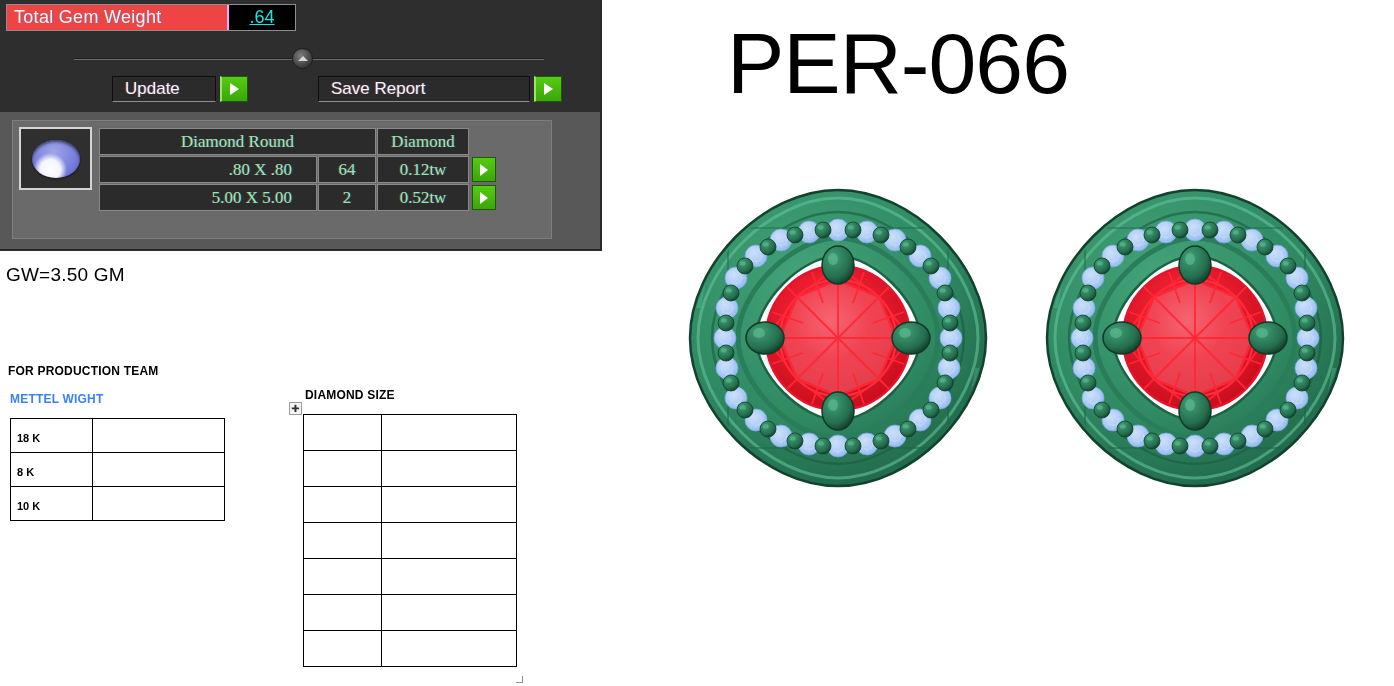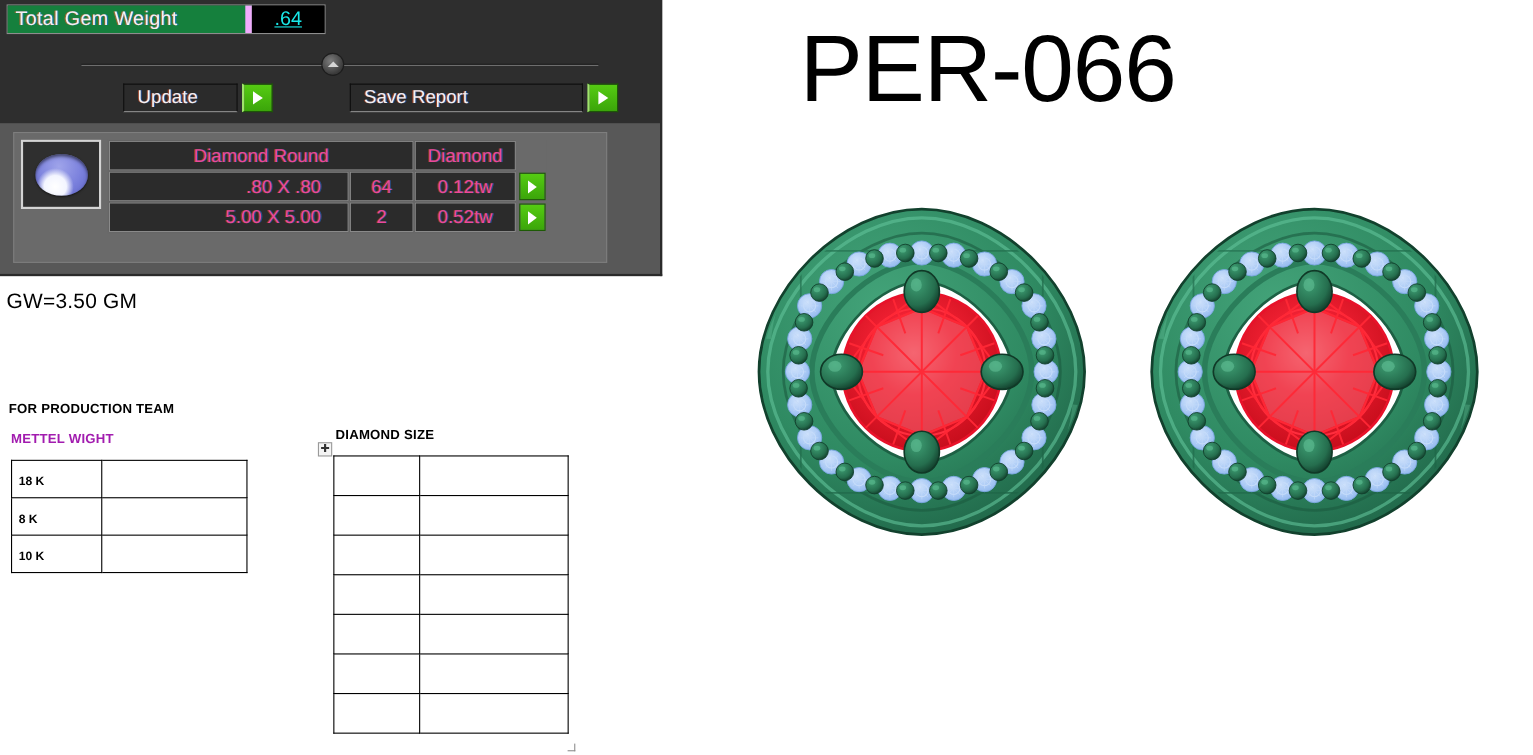--- a/index.html
+++ b/index.html
@@ -29,22 +29,22 @@
     display: flex; align-items: stretch;
     background: #242424;
     border: 1px solid #8d8d8d;
     height: 27px;
   }
   .readout .rd-label {
     color: #f2f2f2;
     font-size: 18px; line-height: 25px;
     padding: 0 7px;
     letter-spacing: .3px;
-    background: #15803d;
-    border-right: 6px solid #f0abfc;
+    background: #ef4444;
+    border-right: 2px solid #f0abfc;
     text-shadow: -1px 0 rgba(255,90,40,.55), 1px 0 rgba(40,120,255,.55);
     white-space: nowrap;
   }
   .readout .rd-value {
     color: #18e8e8;
     font-size: 18px; line-height: 25px;
     background: #000;
     padding: 0 10px;
     min-width: 66px;
     text-align: center;
@@ -128,28 +128,29 @@
       radial-gradient(ellipse at 45% 30%, #9fa4ea 0%, #7b81dd 55%, #5e64c8 100%);
     box-shadow: 0 2px 3px rgba(0,0,0,.55) inset, 0 1px 2px rgba(0,0,0,.6);
   }
   table.gemgrid {
     position: absolute; left: 85px; top: 6px;
     border-collapse: separate; border-spacing: 1px;
     background: #6a6a6a;
   }
   table.gemgrid td {
     background: #2b2b2b;
-    color: #ec4899;
+    color: #86efac;
     font-size: 17px;
     height: 27px;
     padding: 0 8px;
     text-align: center;
     border: 1px solid #8a8a8a;
     text-shadow: -1px 0 rgba(255,90,40,.45), 1px 0 rgba(40,120,255,.45);
     white-space: nowrap;
+    font-family: Liberation Serif, serif;
   }
   table.gemgrid td.c-size   { width: 218px; text-align: right; padding-right: 24px; }
   table.gemgrid td.c-count  { width: 58px; }
   table.gemgrid td.c-tw     { width: 92px; }
   table.gemgrid td.c-hdr-size { text-align: center; padding-right: 8px; }
   table.gemgrid td.c-hdr-dia  { text-align: center; }
   table.gemgrid td.c-btn {
     background: transparent; border: none; padding: 0 0 0 2px; width: 26px;
   }
   .row-arrow {
@@ -170,21 +171,21 @@
     position: absolute; left: 6px; top: 264px;
     font-size: 19px; color: #000;
     letter-spacing: .2px;
   }
   #prod-team-title {
     position: absolute; left: 8px; top: 364px;
     font-size: 12px; font-weight: bold; color: #000; letter-spacing: .2px;
   }
   #metal-title {
     position: absolute; left: 10px; top: 392px;
-    font-size: 12px; font-weight: bold; color: #a21caf; letter-spacing: .2px;
+    font-size: 12px; font-weight: bold; color: #3b82f6; letter-spacing: .2px;
   }
   #diamond-title {
     position: absolute; left: 305px; top: 388px;
     font-size: 12px; font-weight: bold; color: #000; letter-spacing: .2px;
   }
 
   table.doc-table { border-collapse: collapse; position: absolute; }
   table.doc-table td {
     border: 1.5px solid #000;
     font-size: 11px; font-weight: bold; color: #000;

